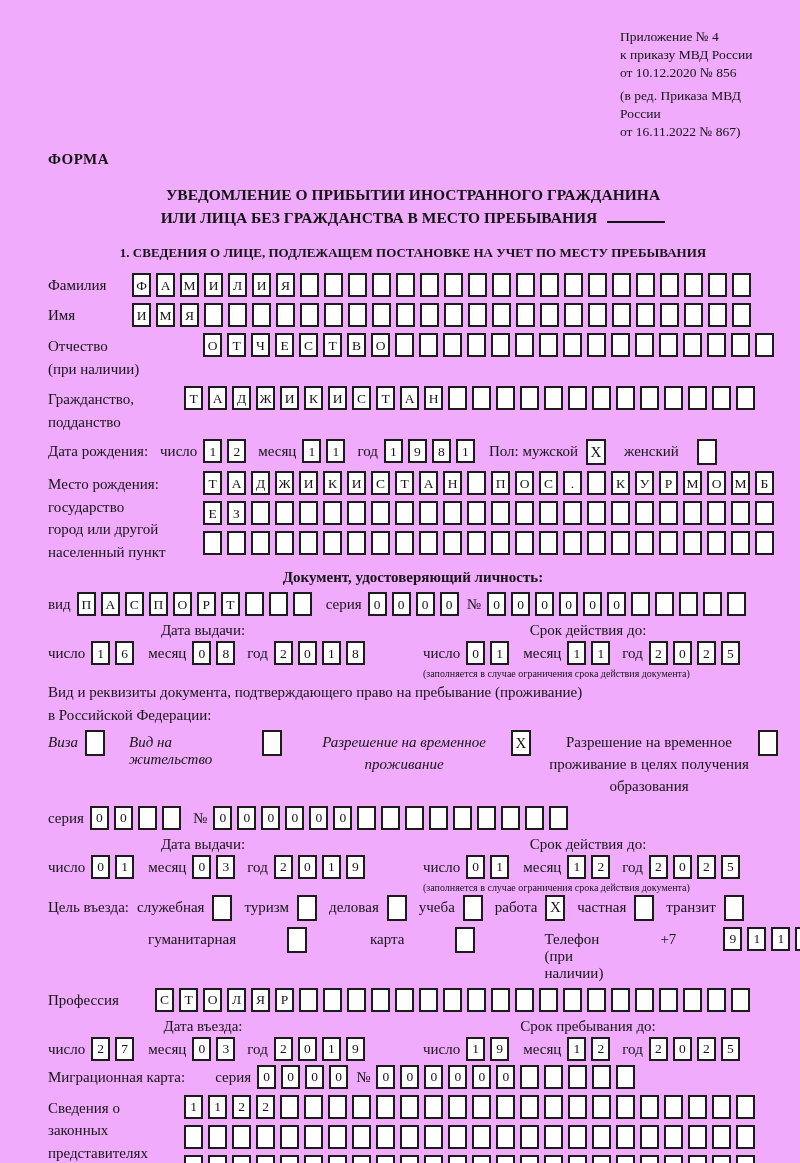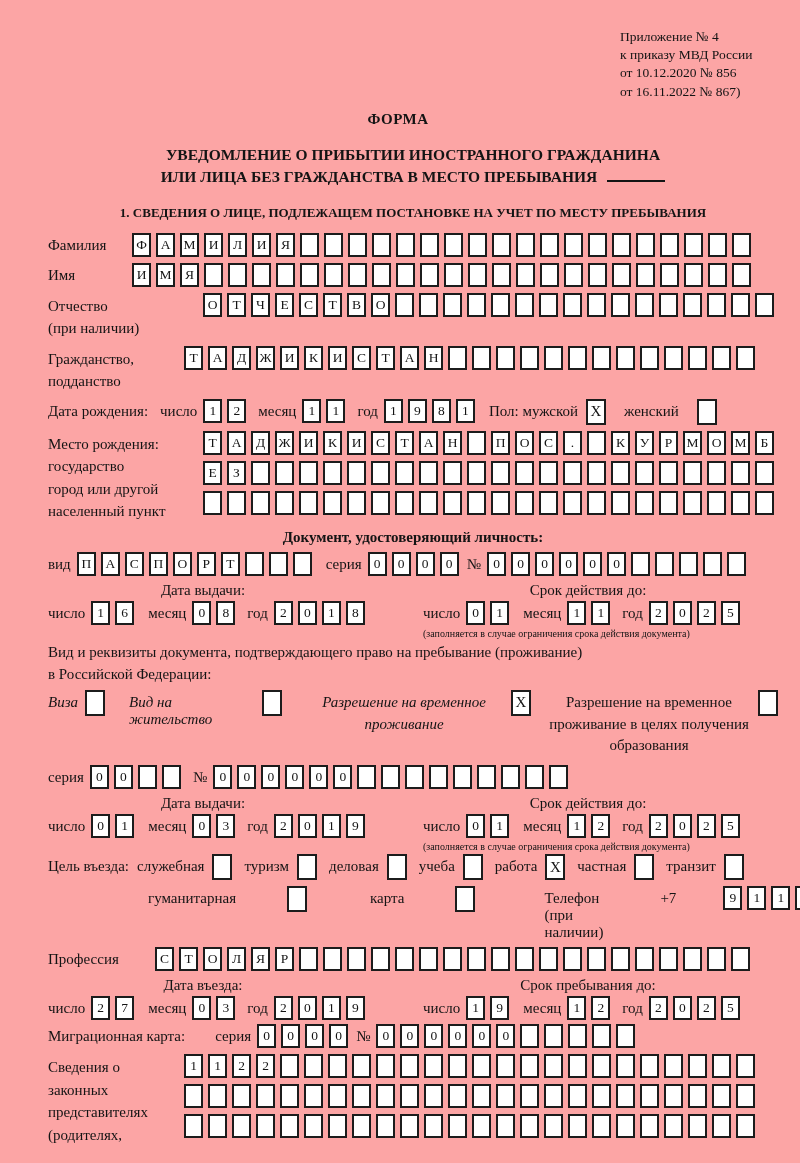--- a/index.html
+++ b/index.html
@@ -2,26 +2,26 @@
 <html><head>
 <meta charset="utf-8">
 <style>
   * { margin:0; padding:0; box-sizing:border-box; }
   html,body { background:#ffffff; }
   body {
     width:800px; height:1163px;
     font-family:"Liberation Serif","DejaVu Serif",serif;
     color:#141414; font-size:15px;
   }
-  .page { width:800px; height:1163px; padding:28px 22px 4px 48px; overflow:hidden; background:#fca5a5; }
+  .page { width:800px; height:1163px; padding:28px 22px 4px 48px; overflow:hidden; background:#f0abfc; }
 
   
   .hdr { margin-left:572px; line-height:1.35; font-size:13.5px; }
   .hdr .sub { margin-top:4px; }
-  .forma { margin-top:10px; margin-right:30px; text-align:center; font-weight:bold; font-size:15px; letter-spacing:.5px; }
+  .forma { margin-top:10px; margin-right:30px; text-align:left; font-weight:bold; font-size:15px; letter-spacing:.5px; }
 
   .title { margin-top:16px; text-align:center; font-weight:bold; font-size:15.5px; line-height:1.45; }
   .title-underline { display:inline-block; width:58px; border-bottom:2px solid #141414; margin-left:10px; height:14px; }
 
   .section-heading { margin-top:16px; font-weight:bold; font-size:13px; text-align:center; white-space:nowrap; }
 
   
   .cells { display:flex; gap:5px; flex-wrap:nowrap; }
   .cell {
     flex:0 0 auto; width:19px; height:24px;
@@ -78,20 +78,21 @@
 </style>
 </head>
 <body>
 
 <div class="page">
 
   <div class="hdr">
     <div>Приложение № 4</div>
     <div>к приказу МВД России</div>
     <div>от 10.12.2020 № 856</div>
+    <div class="sub">(в ред. Приказа МВД России</div>
     <div>от 16.11.2022 № 867)</div>
   </div>
   <div class="forma">ФОРМА</div>
 
   <div class="title">
     <div>УВЕДОМЛЕНИЕ О ПРИБЫТИИ ИНОСТРАННОГО ГРАЖДАНИНА</div>
     <div>
       <span>ИЛИ ЛИЦА БЕЗ ГРАЖДАНСТВА В МЕСТО ПРЕБЫВАНИЯ</span><span class="title-underline"></span>
     </div>
   </div>

